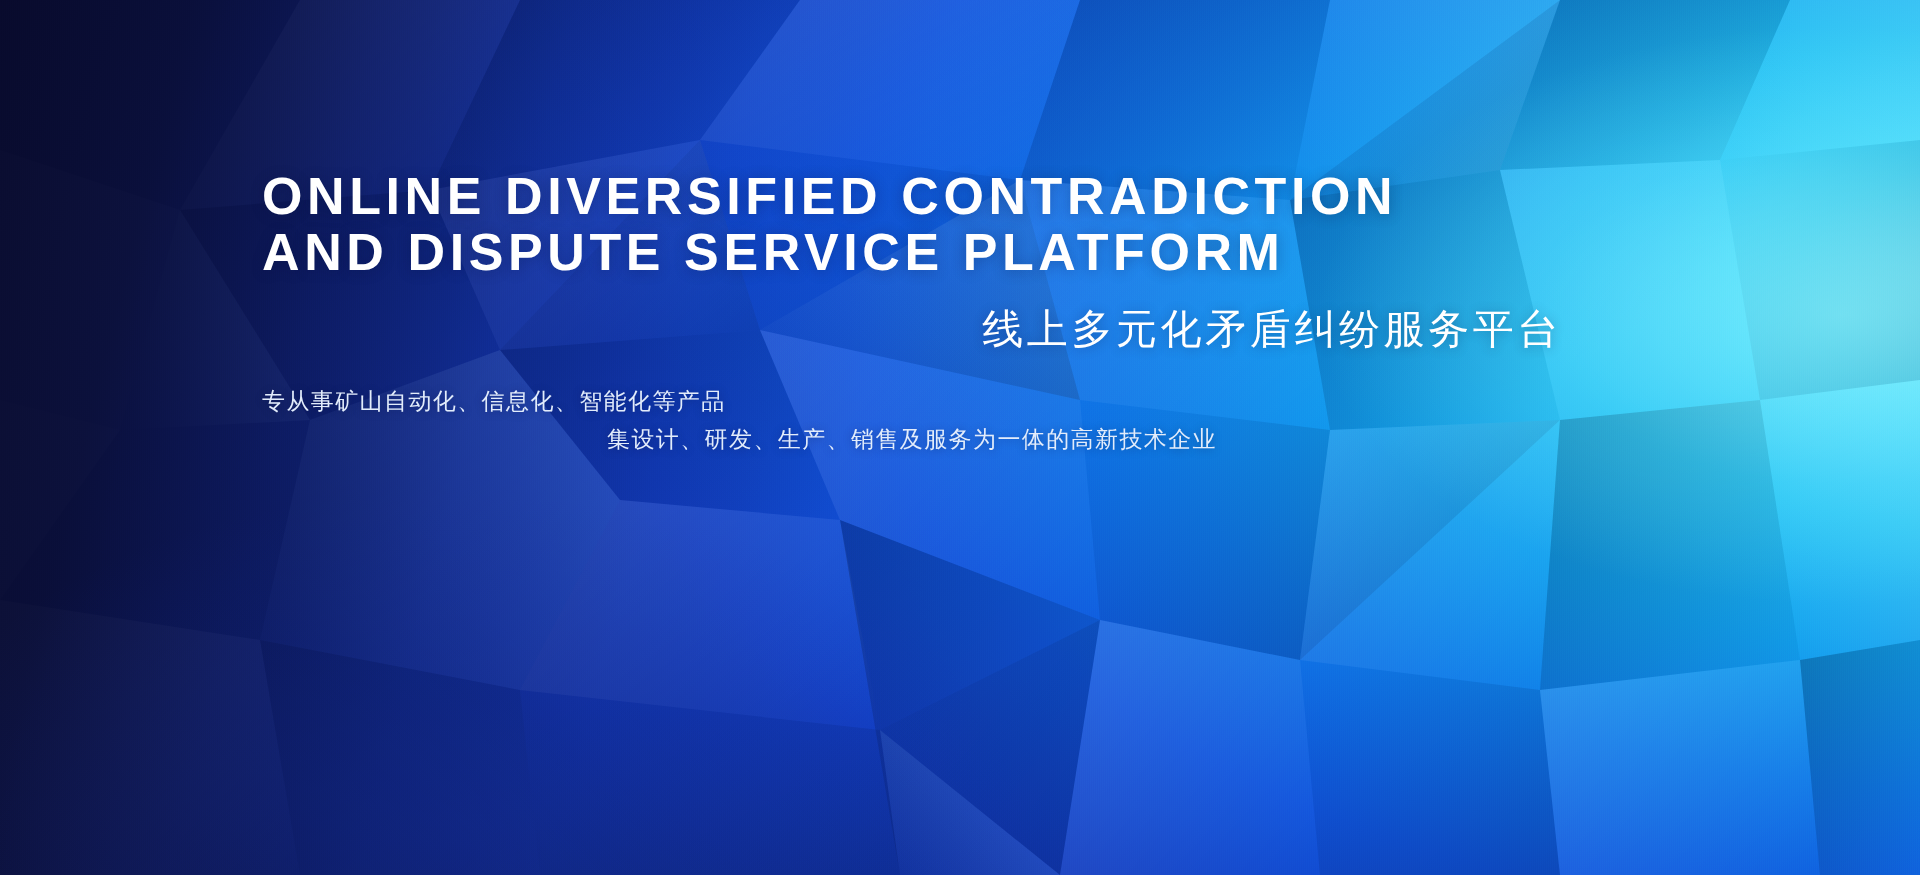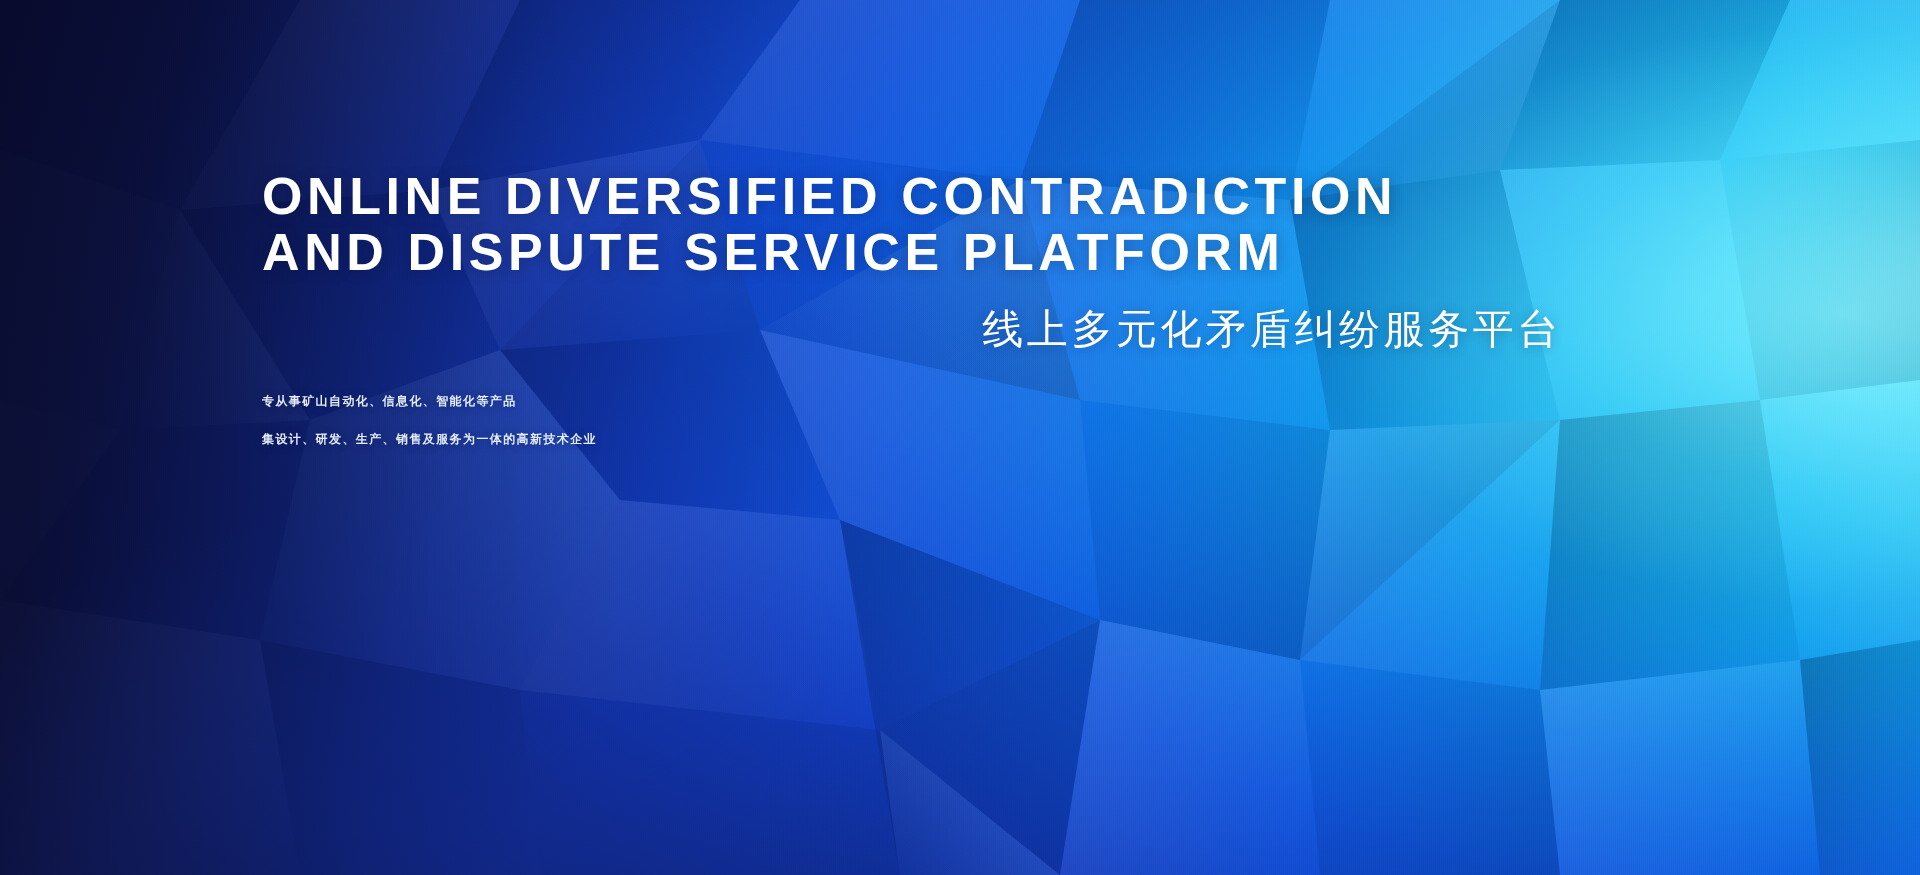--- a/index.html
+++ b/index.html
@@ -110,27 +110,27 @@
     text-shadow: 0 1px 12px rgba(4,16,60,0.30);
     text-align: right;
   }
 
   .desc {
     margin-top: 36px;
   }
   .desc-line {
     margin: 0 0 12px 0;
     color: #e2ecfb;
-    font-size: 12px;
+    font-size: 23px;
     line-height: 26px;
-    font-weight: 700;
+    font-weight: 400;
     letter-spacing: 1.4px;
     text-shadow: 0 1px 9px rgba(4,16,60,0.35);
   }
-  .desc-line:last-child { margin-bottom: 4px; }
+  .desc-line:last-child { margin-bottom: 4px; text-align: center; }
 </style>
 </head>
 <body>
 
 <div class="banner">
 
   <div class="bg-base"></div>
 
   <svg class="facets" viewBox="0 0 1920 875" preserveAspectRatio="none">
     <defs>

